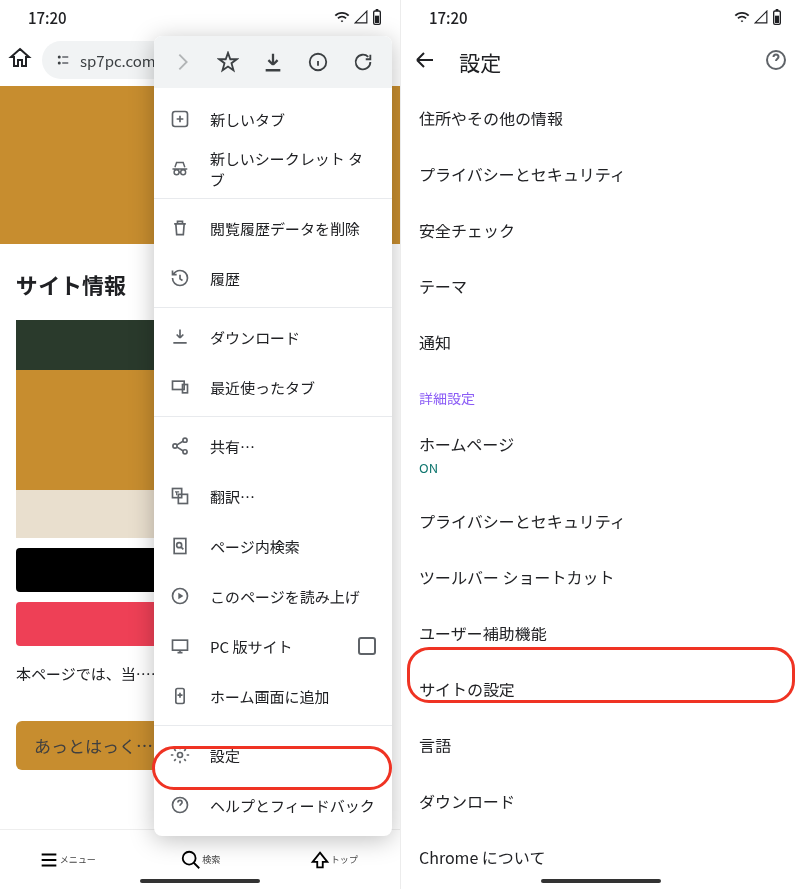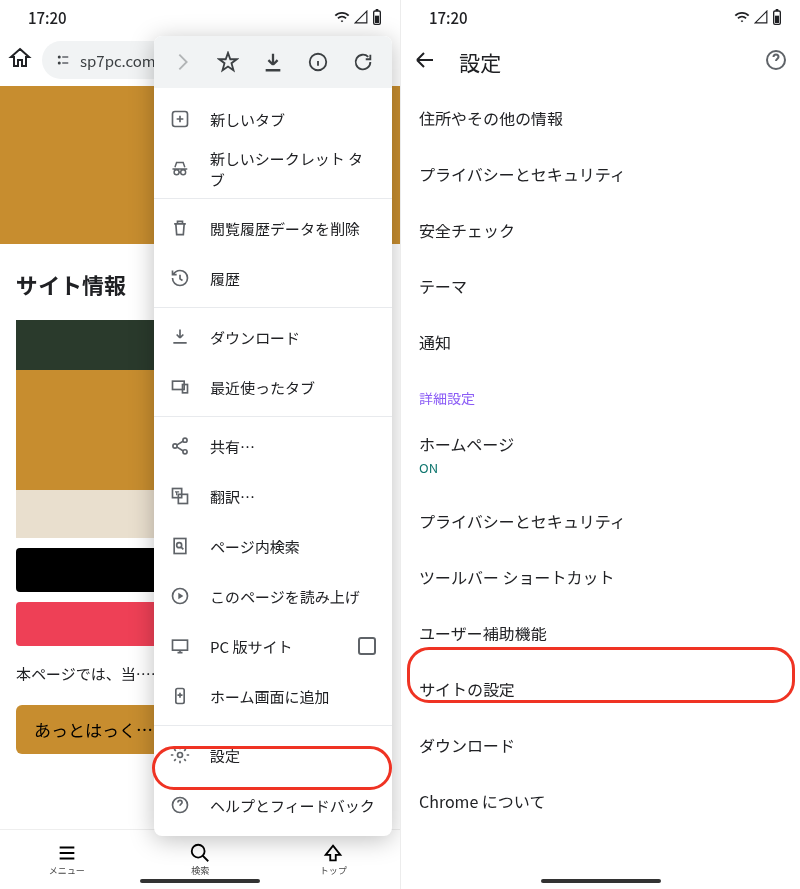--- a/index.html
+++ b/index.html
@@ -64,35 +64,35 @@
   .img-mid .small{font-size:12px;color:#fde8c4;}
   .img-mid .big{font-size:28px;font-weight:700;}
   .img-bot { height:48px; background:linear-gradient(90deg,#e9dfce 60%,#cbb891 60%);}
   .share-row { display:flex; gap:4px; margin-top:10px;}
   .share { flex:1; height:44px; border-radius:4px; display:flex;flex-direction:column;align-items:center;justify-content:center;color:#fff;font-size:10px;}
   .share-x { background:#000; }
   .share-p { background:#ee4056; }
   .green-sliver{width:6px;background:#2fa84f;border-radius:2px;}
   .body-text { font-size:15px; line-height:1.8; margin-top:14px;}
   .cta {
-    margin-top:18px;
+    margin-top:34px;
     background:#c78d2f;
-    color:#000000;
+    color:#404040;
     border-radius:6px;
     padding:12px 18px;
     font-size:17px;
     display:inline-block;
   }
   
   .bottom-nav {
     position:absolute; bottom:0; left:0; right:0;
     height:60px; background:#fff; border-top:1px solid #eee;
     display:flex;
   }
-  .bn-item{flex:1;display:flex;flex-direction:column;align-items:center;justify-content:center;font-size:9px;color:#444;}
+  .bn-item{flex:1;display:flex;flex-direction:row;align-items:center;justify-content:center;font-size:9px;color:#444;}
   .bn-item svg{width:22px;height:22px;}
   .home-indicator {
     position:absolute; bottom:6px; left:50%; transform:translateX(-50%);
     width:120px; height:4px; background:#333; border-radius:3px;
   }
   
   .menu {
     position:absolute;
     top:36px; right:8px;
     width:238px;
@@ -445,20 +445,23 @@
     <div class="row">
         <span>ツールバー ショートカット</span>
       </div>
     <div class="row">
         <span>ユーザー補助機能</span>
       </div>
     <div class="row">
         <span>サイトの設定</span>
       </div>
     <div class="row">
+        <span>言語</span>
+      </div>
+    <div class="row">
         <span>ダウンロード</span>
       </div>
     <div class="row">
         <span>Chrome について</span>
       </div>
   </div>
 
   <div class="hl-red" style="top:647px;left:6px;width:388px;height:56px"></div>
   <div class="home-indicator"></div>
 </div>

